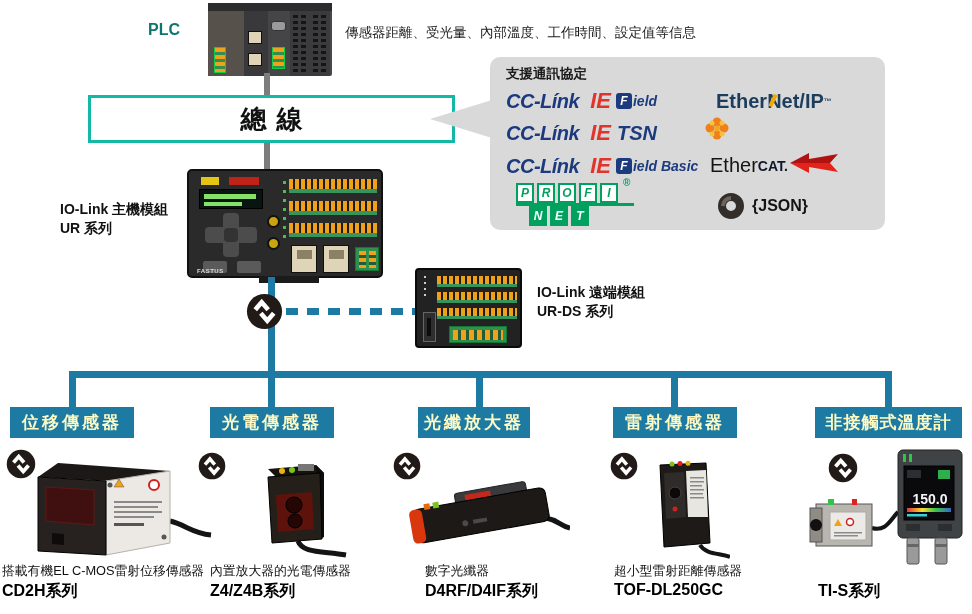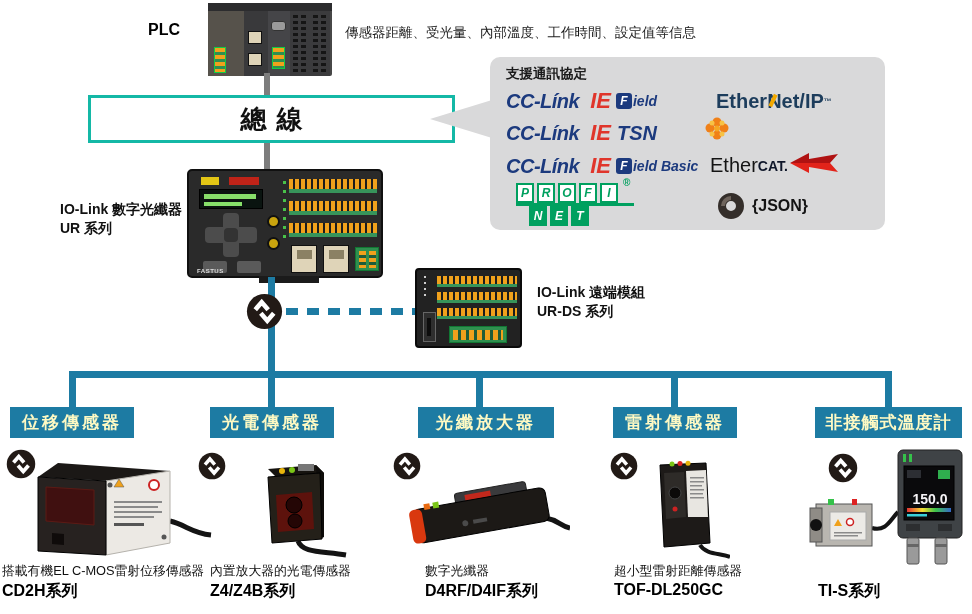--- a/index.html
+++ b/index.html
@@ -8,21 +8,21 @@
     --ethernet-navy:#1d3d5c; --ethernet-yellow:#f2a900;
     --modbus-blue:#2e9bd6; --modbus-orange:#f08018;
     --ethercat-red:#e2231a; --profinet-green:#00a05f;
   }
   *{margin:0;padding:0;box-sizing:border-box}
   body{font-family:"Liberation Sans","DejaVu Sans",sans-serif;background:#fff}
   .canvas{position:relative;width:972px;height:614px;background:#fff;overflow:hidden}
   .abs{position:absolute}
 
   
-  .plc-label{left:148px;top:21px;font-size:16px;font-weight:800;color:#000000}
+  .plc-label{left:148px;top:21px;font-size:16px;font-weight:800;color:#0f766e}
   .info-text{left:345px;top:24px;font-size:13.5px;color:#1a1a1a}
   .vline-gray{width:6px;background:var(--line-gray)}
   .bus-box{left:88px;top:95px;width:367px;height:48px;background:#fff;border:3px solid #14b8a6;
            display:flex;align-items:center;justify-content:center}
   .bus-box span{font-size:26px;font-weight:600;color:#111;letter-spacing:10px;padding-left:10px}
 
   
   .plc-device{left:208px;top:3px;width:124px;height:73px;background:#474747;border-radius:2px}
   .plc-device>div{position:absolute}
   .plc-top{left:0;top:0;width:124px;height:8px;background:#2c2c2e}
@@ -109,21 +109,21 @@
   .feed-line{left:268px;top:277px;width:7px;height:97px}
   .dashed-line{left:286px;top:308px;width:129px;height:7px;
     background:repeating-linear-gradient(90deg,var(--accent-blue) 0 12px,transparent 12px 21px)}
   .busbar{left:69px;top:371px;width:823px;height:7px}
   .drop{top:374px;width:7px;height:34px}
   .iolink-line-icon{left:246px;top:293px}
 
   
   .cat-box{top:407px;height:31px;background:var(--accent-blue);color:#fef9c3;font-weight:800;font-size:17px;
     display:flex;align-items:center;justify-content:center;letter-spacing:3px}
-  .cat-1{left:10px;width:124px}.cat-2{left:210px;width:124px}.cat-3{left:418px;width:136px}
+  .cat-1{left:10px;width:124px}.cat-2{left:210px;width:124px}.cat-3{left:418px;width:112px}
   .cat-4{left:613px;width:124px}.cat-5{left:815px;width:147px;letter-spacing:1px}
   .caption-desc{top:563px;font-size:12.8px;color:#111}
   .caption-series{top:581px;font-size:16px;font-weight:800;color:#000}
 
   .icon-svg{display:block}
 </style>
 </head>
 <body>
 
 <div class="canvas">
@@ -230,21 +230,21 @@
       </svg>
       <span class="json-text">{JSON}</span>
     </div>
   </div>
 
   <svg class="abs bubble-tail" width="66" height="42" viewBox="0 0 66 42">
     <polygon points="2,21 64,2 64,40" fill="#d9d9da"></polygon>
   </svg>
 
   <div class="abs module-label" style="left:60px;top:200px">
-    <div>IO-Link 數字光纖器</div>
+    <div>IO-Link 主機模組</div>
     <div>UR 系列</div>
   </div>
   <div class="abs master-device">
     <div class="m-btn-y"></div>
     <div class="m-btn-r"></div>
     <div class="m-screen">
       <i style="left:4px;top:4px;width:52px;height:5px"></i>
       <i style="left:4px;top:12px;width:38px;height:4px"></i>
     </div>
     <div class="m-dpad">

